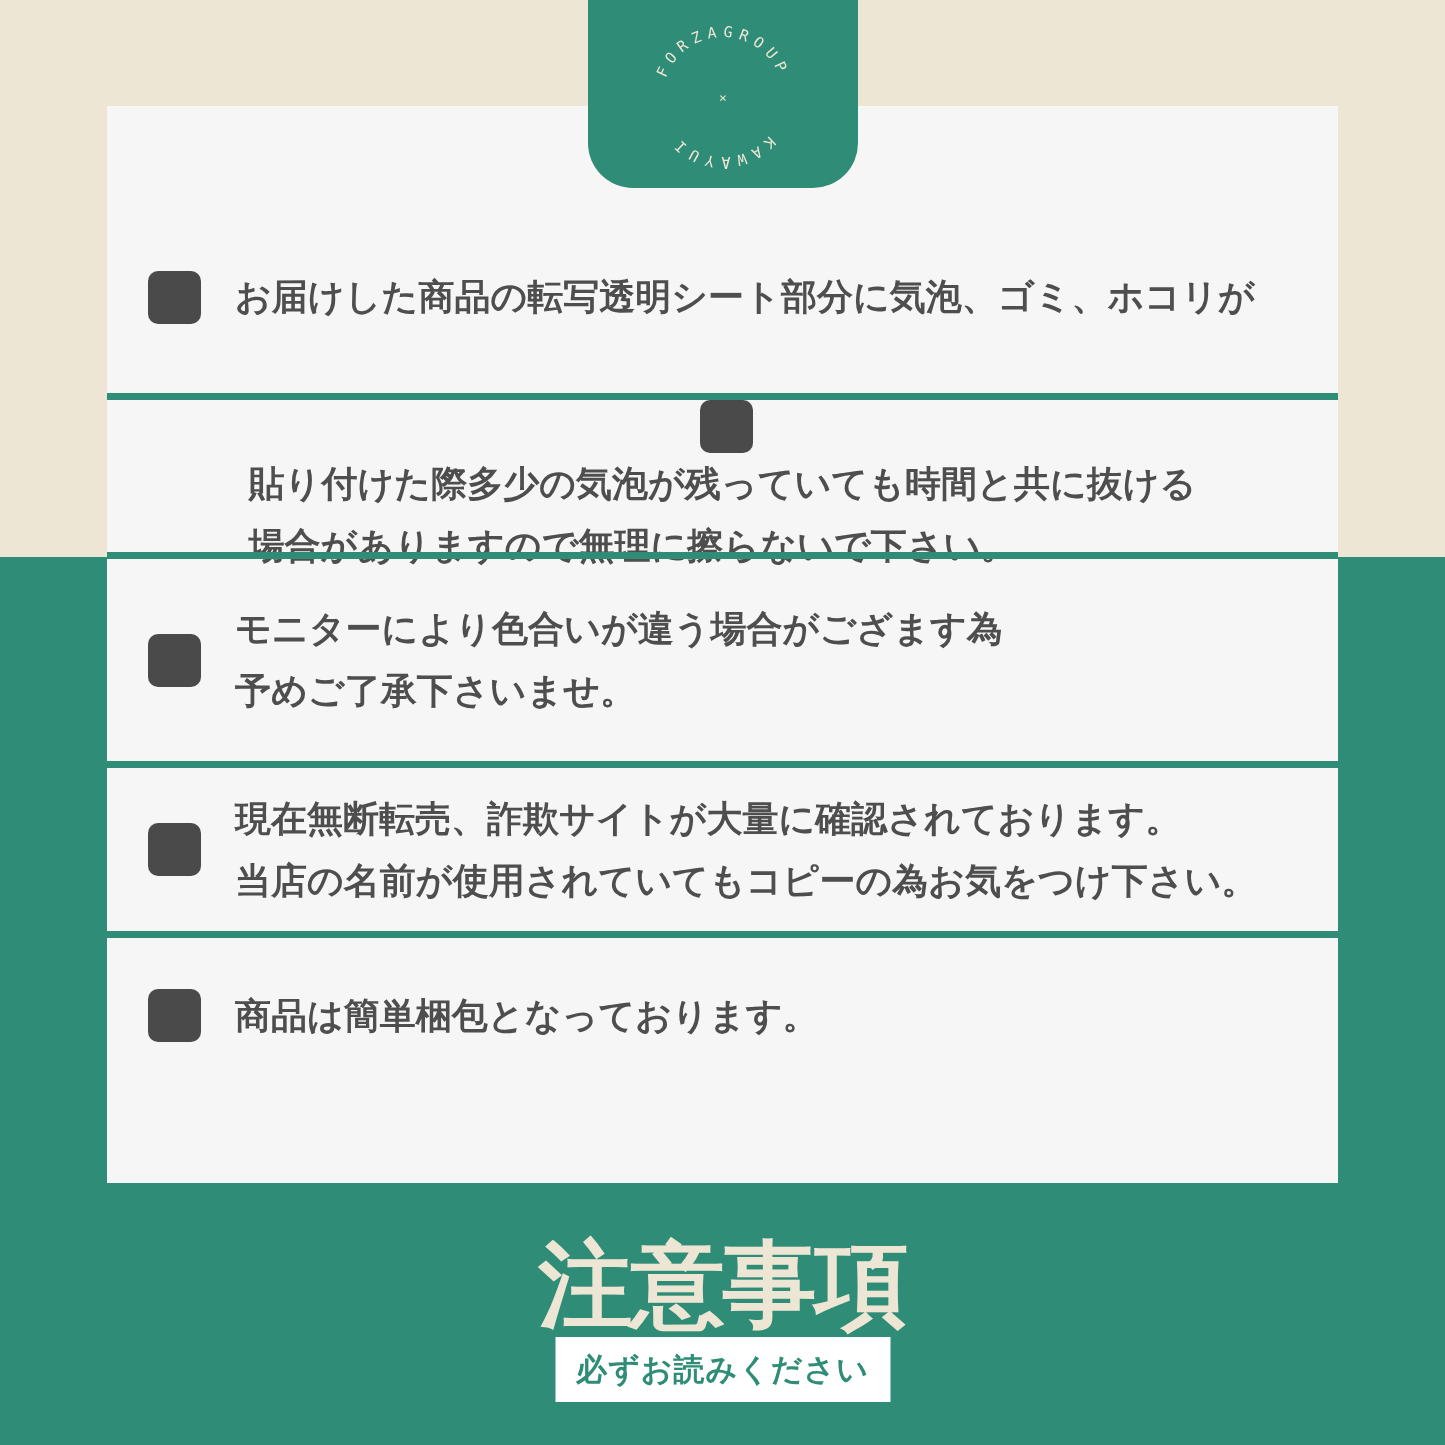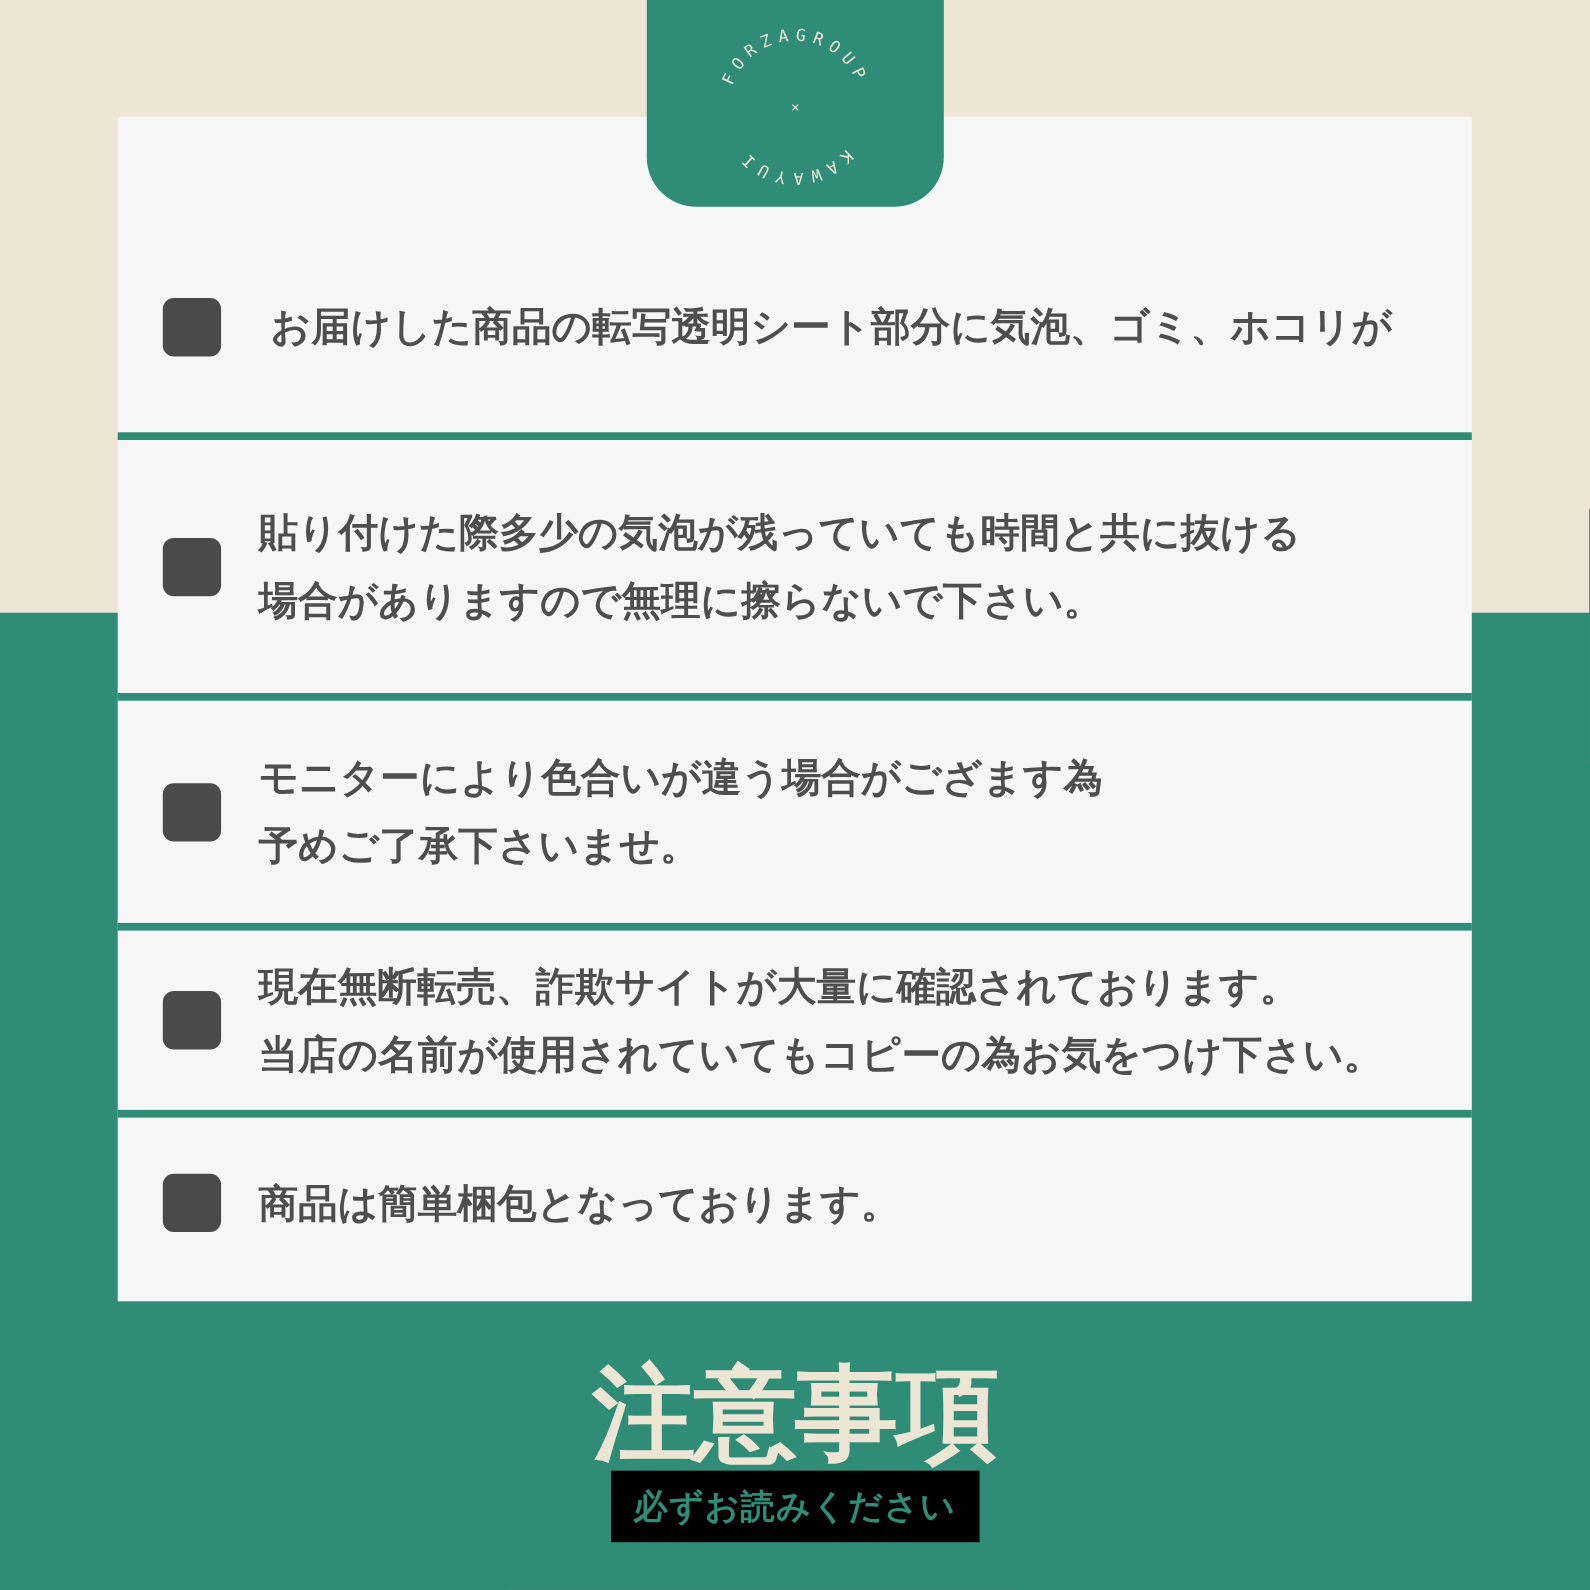--- a/index.html
+++ b/index.html
@@ -51,22 +51,22 @@
     height: 7px;
     width: 100%;
     background: #2F8C77;
     flex: 0 0 auto;
   }
   .notice {
     display: flex;
     align-items: center;
     flex: 0 0 auto;
   }
-  .notice.s1 { height: 287px; padding-top: 95px; gap: 11px; }
-  .notice.s2 { height: 230px; }
+  .notice.s1 { height: 287px; padding-top: 95px; }
+  .notice.s2 { height: 152px; flex-direction: column; }
   .notice.s3 { height: 202px; }
   .notice.s4 { height: 163px; }
   .notice.s5 { height: 155px; align-items: center; }
   .checkbox {
     flex: 0 0 auto;
     width: 53px; height: 53px;
     margin-left: 41px;
     margin-right: 34px;
     background: #4A4A4A;
     border-radius: 10px;
@@ -87,21 +87,21 @@
     font-weight: 900;
     letter-spacing: -2px;
     line-height: 1.05;
     color: #EDE6D4;
   }
   .footer-button {
     position: absolute;
     left: 50%; top: 1337px;
     transform: translateX(-50%);
     width: 335px; height: 65px;
-    background: #000000;
+    background: #ffffff;
     display: flex;
     align-items: center;
     justify-content: center;
     font-size: 31px;
     font-weight: bold;
     letter-spacing: 1px;
     color: #2F8C77;
   }
 </style>
 </head>

